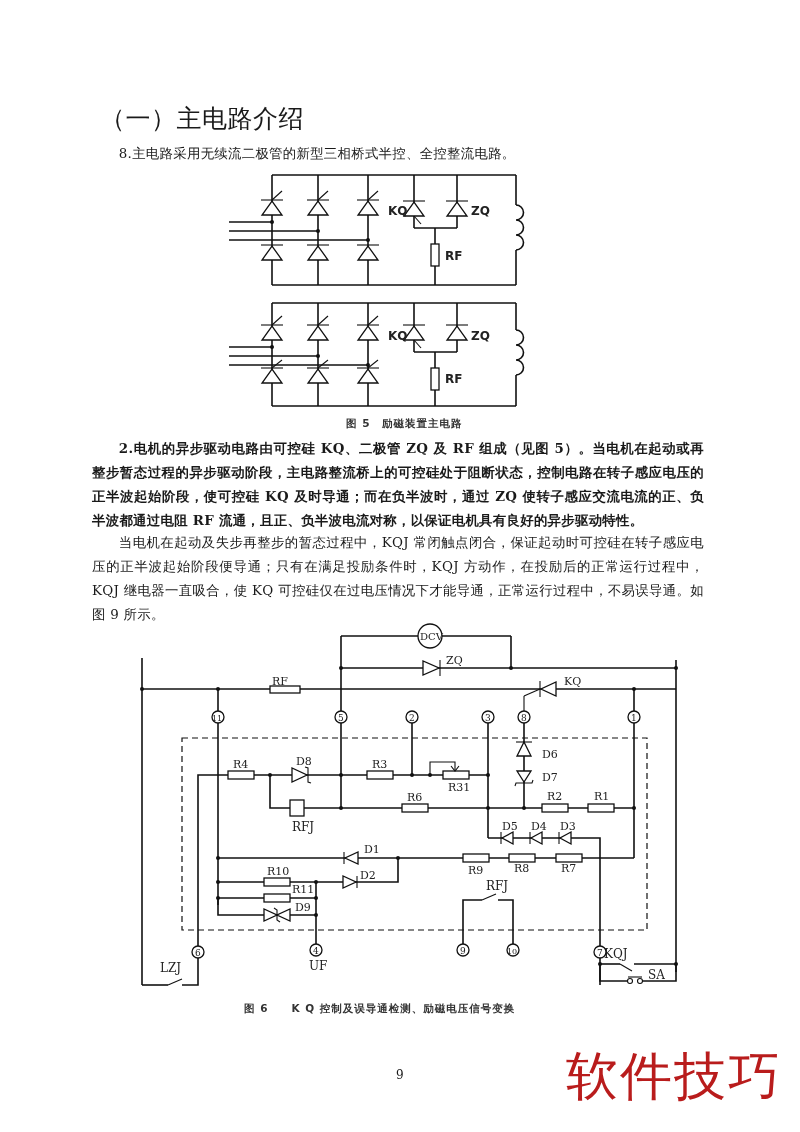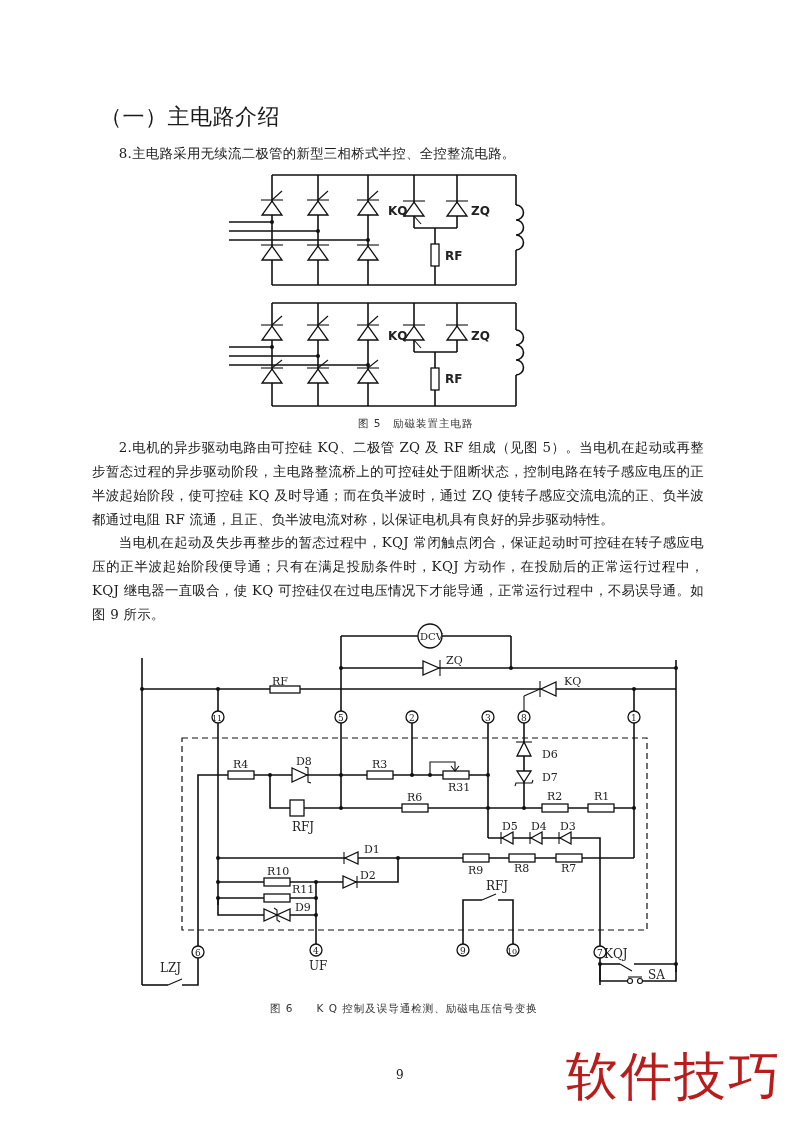--- a/index.html
+++ b/index.html
@@ -1,28 +1,28 @@
 <!DOCTYPE html>
 <html><head>
 <meta charset="utf-8">
 <style>
   html, body { margin: 0; padding: 0; background: #ffffff; }
   body { width: 800px; height: 1132px; position: relative; overflow: hidden;
          font-family: "DejaVu Serif", "Liberation Serif", serif; color: #1a1a1a; }
-  .heading { position: absolute; left: 100px; top: 102px; font-size: 22px;
+  .heading { position: absolute; left: 100px; top: 102px; font-size: 25px;
              font-family: "DejaVu Sans", "Liberation Sans", sans-serif; letter-spacing: 0.5px; }
   .para { position: absolute; left: 92px; width: 612px; font-size: 13.4px; line-height: 24px;
           text-indent: 2em; letter-spacing: 0.3px; text-align: justify; }
   #p1 { top: 142px; }
-  #p2 { top: 436px; }
+  #p2 { top: 436px; font-weight: bold; }
   #p3 { top: 531px; }
-  .caption { position: absolute; font-size: 10.5px; font-weight: normal;
-             font-family: "DejaVu Sans", "Liberation Sans", sans-serif; color: #333; letter-spacing: 1px; margin-left: 12px; }
+  .caption { position: absolute; font-size: 10.5px; font-weight: bold;
+             font-family: "DejaVu Sans", "Liberation Sans", sans-serif; color: #333; letter-spacing: 1px; }
   #cap5 { left: 346px; top: 417px; }
-  #cap6 { left: 258px; top: 1002px; }
+  #cap6 { left: 244px; top: 1002px; }
   .pagenum { position: absolute; left: 396px; top: 1068px; font-size: 12px; }
   .watermark { position: absolute; left: 566px; top: 1042px; font-size: 52px; color: #b91c1c;
                font-family: "DejaVu Sans", "Liberation Sans", sans-serif; letter-spacing: 2px; }
   svg { position: absolute; left: 0; top: 0; }
   svg text { font-family: "DejaVu Serif", "Liberation Serif", serif; font-size: 11px; fill: #222; }
   svg text.sans { font-family: "DejaVu Sans", "Liberation Sans", sans-serif; font-weight: bold; font-size: 12px; }
   svg .w { stroke: #111; stroke-width: 1.6; fill: none; }
   svg .wt { stroke: #111; stroke-width: 1.1; fill: none; }
   svg .dash { stroke: #111; stroke-width: 1.2; fill: none; stroke-dasharray: 6 4; }
   svg .dot { fill: #111; }

